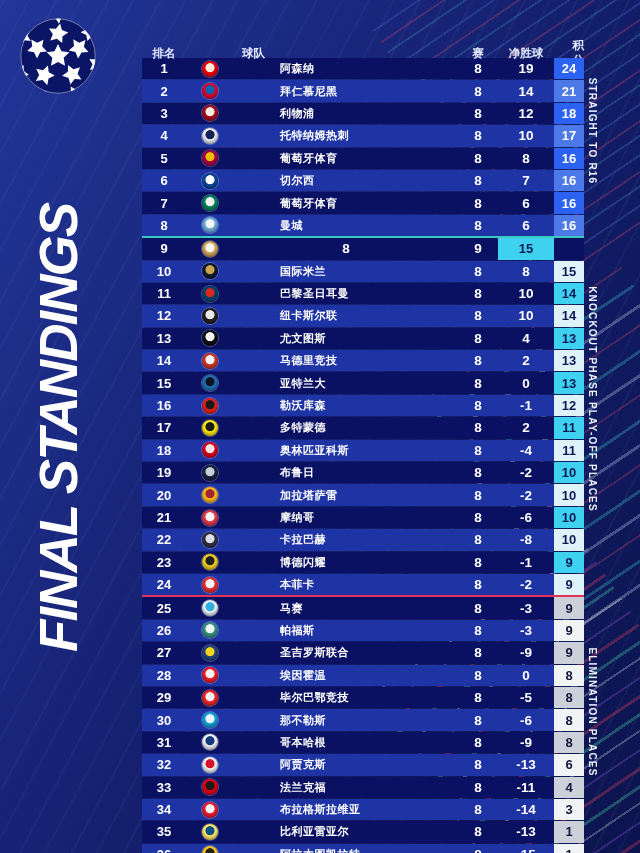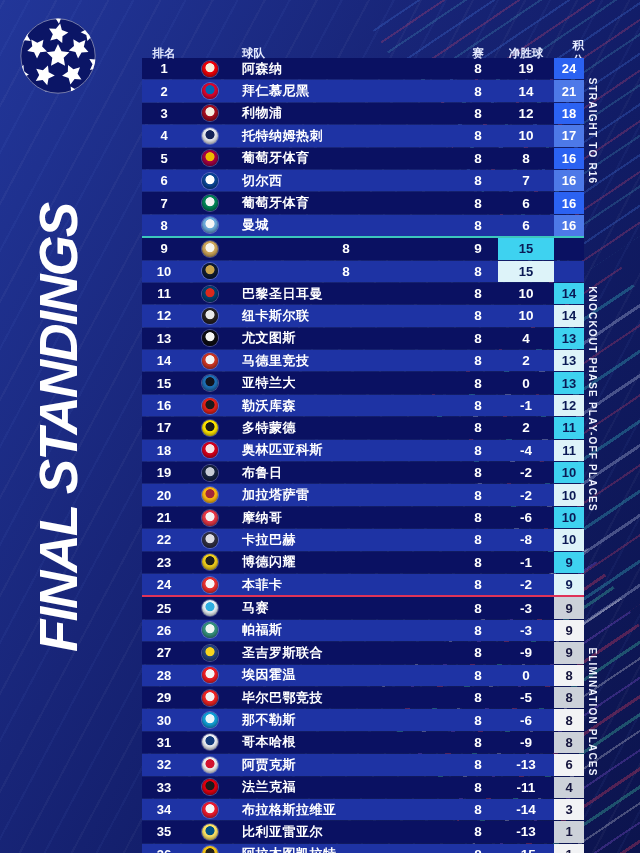--- a/index.html
+++ b/index.html
@@ -41,21 +41,21 @@
   .thead .h-pts{text-align:right;margin-left:12px;}
   .row{height:21.4px;margin-bottom:1px;}
   .row.odd{background:#0a1162;}
   .row.even{background:#1e33a4;}
   .cell{color:#ffffff;}
   .rank{text-align:center;font-size:13px;font-weight:bold;}
   .crestwrap{display:flex;justify-content:center;}
   .crest{display:block;width:16px;height:16px;border-radius:50%;
     background:radial-gradient(circle at 50% 42%,var(--c2) 0 34%,var(--c1) 40% 100%);
     box-shadow:0 0 0 1px rgba(255,255,255,.28), inset 0 -2px 3px rgba(0,0,0,.35);}
-  .team{padding-left:8px;font-size:13px;font-weight:bold;letter-spacing:.5px;}
+  .team{padding-left:8px;font-size:11px;font-weight:bold;letter-spacing:.5px;margin-left:38px;}
   .num{text-align:center;font-size:13.5px;font-weight:bold;}
   .pts{height:100%;display:flex;align-items:center;justify-content:center;font-size:13px;font-weight:bold;}
   .z1.odd  .pts{background:#2b62f2;color:#ffffff;}
   .z1.even .pts{background:#4d79e8;color:#ffffff;}
   .z2.odd  .pts{background:#3ed2f0;color:#0b1a55;}
   .z2.even .pts{background:#ddf3f9;color:#0b1a55;}
   .z3.odd  .pts{background:#ccd1d9;color:#14143c;}
   .z3.even .pts{background:#f2f3f5;color:#14143c;}
   .sep{height:2px;margin:-1.5px 0 .5px 0;position:relative;z-index:2;}
 
@@ -203,20 +203,21 @@
         </span>
         <span class="cell num">8</span>
         <span class="cell num">9</span>
         <span class="cell pts">15</span>
       </div>
       <div class="row even z2">
         <span class="cell rank">10</span>
         <span class="cell crestwrap">
           <i class="crest" style="--c1:#0e1a30;--c2:#c9a44c"></i>
         </span>
+        <span class="cell team">国际米兰</span>
         <span class="cell num">8</span>
         <span class="cell num">8</span>
         <span class="cell pts">15</span>
       </div>
       <div class="row odd z2">
         <span class="cell rank">11</span>
         <span class="cell crestwrap">
           <i class="crest" style="--c1:#004170;--c2:#da291c"></i>
         </span>
         <span class="cell team">巴黎圣日耳曼</span>

